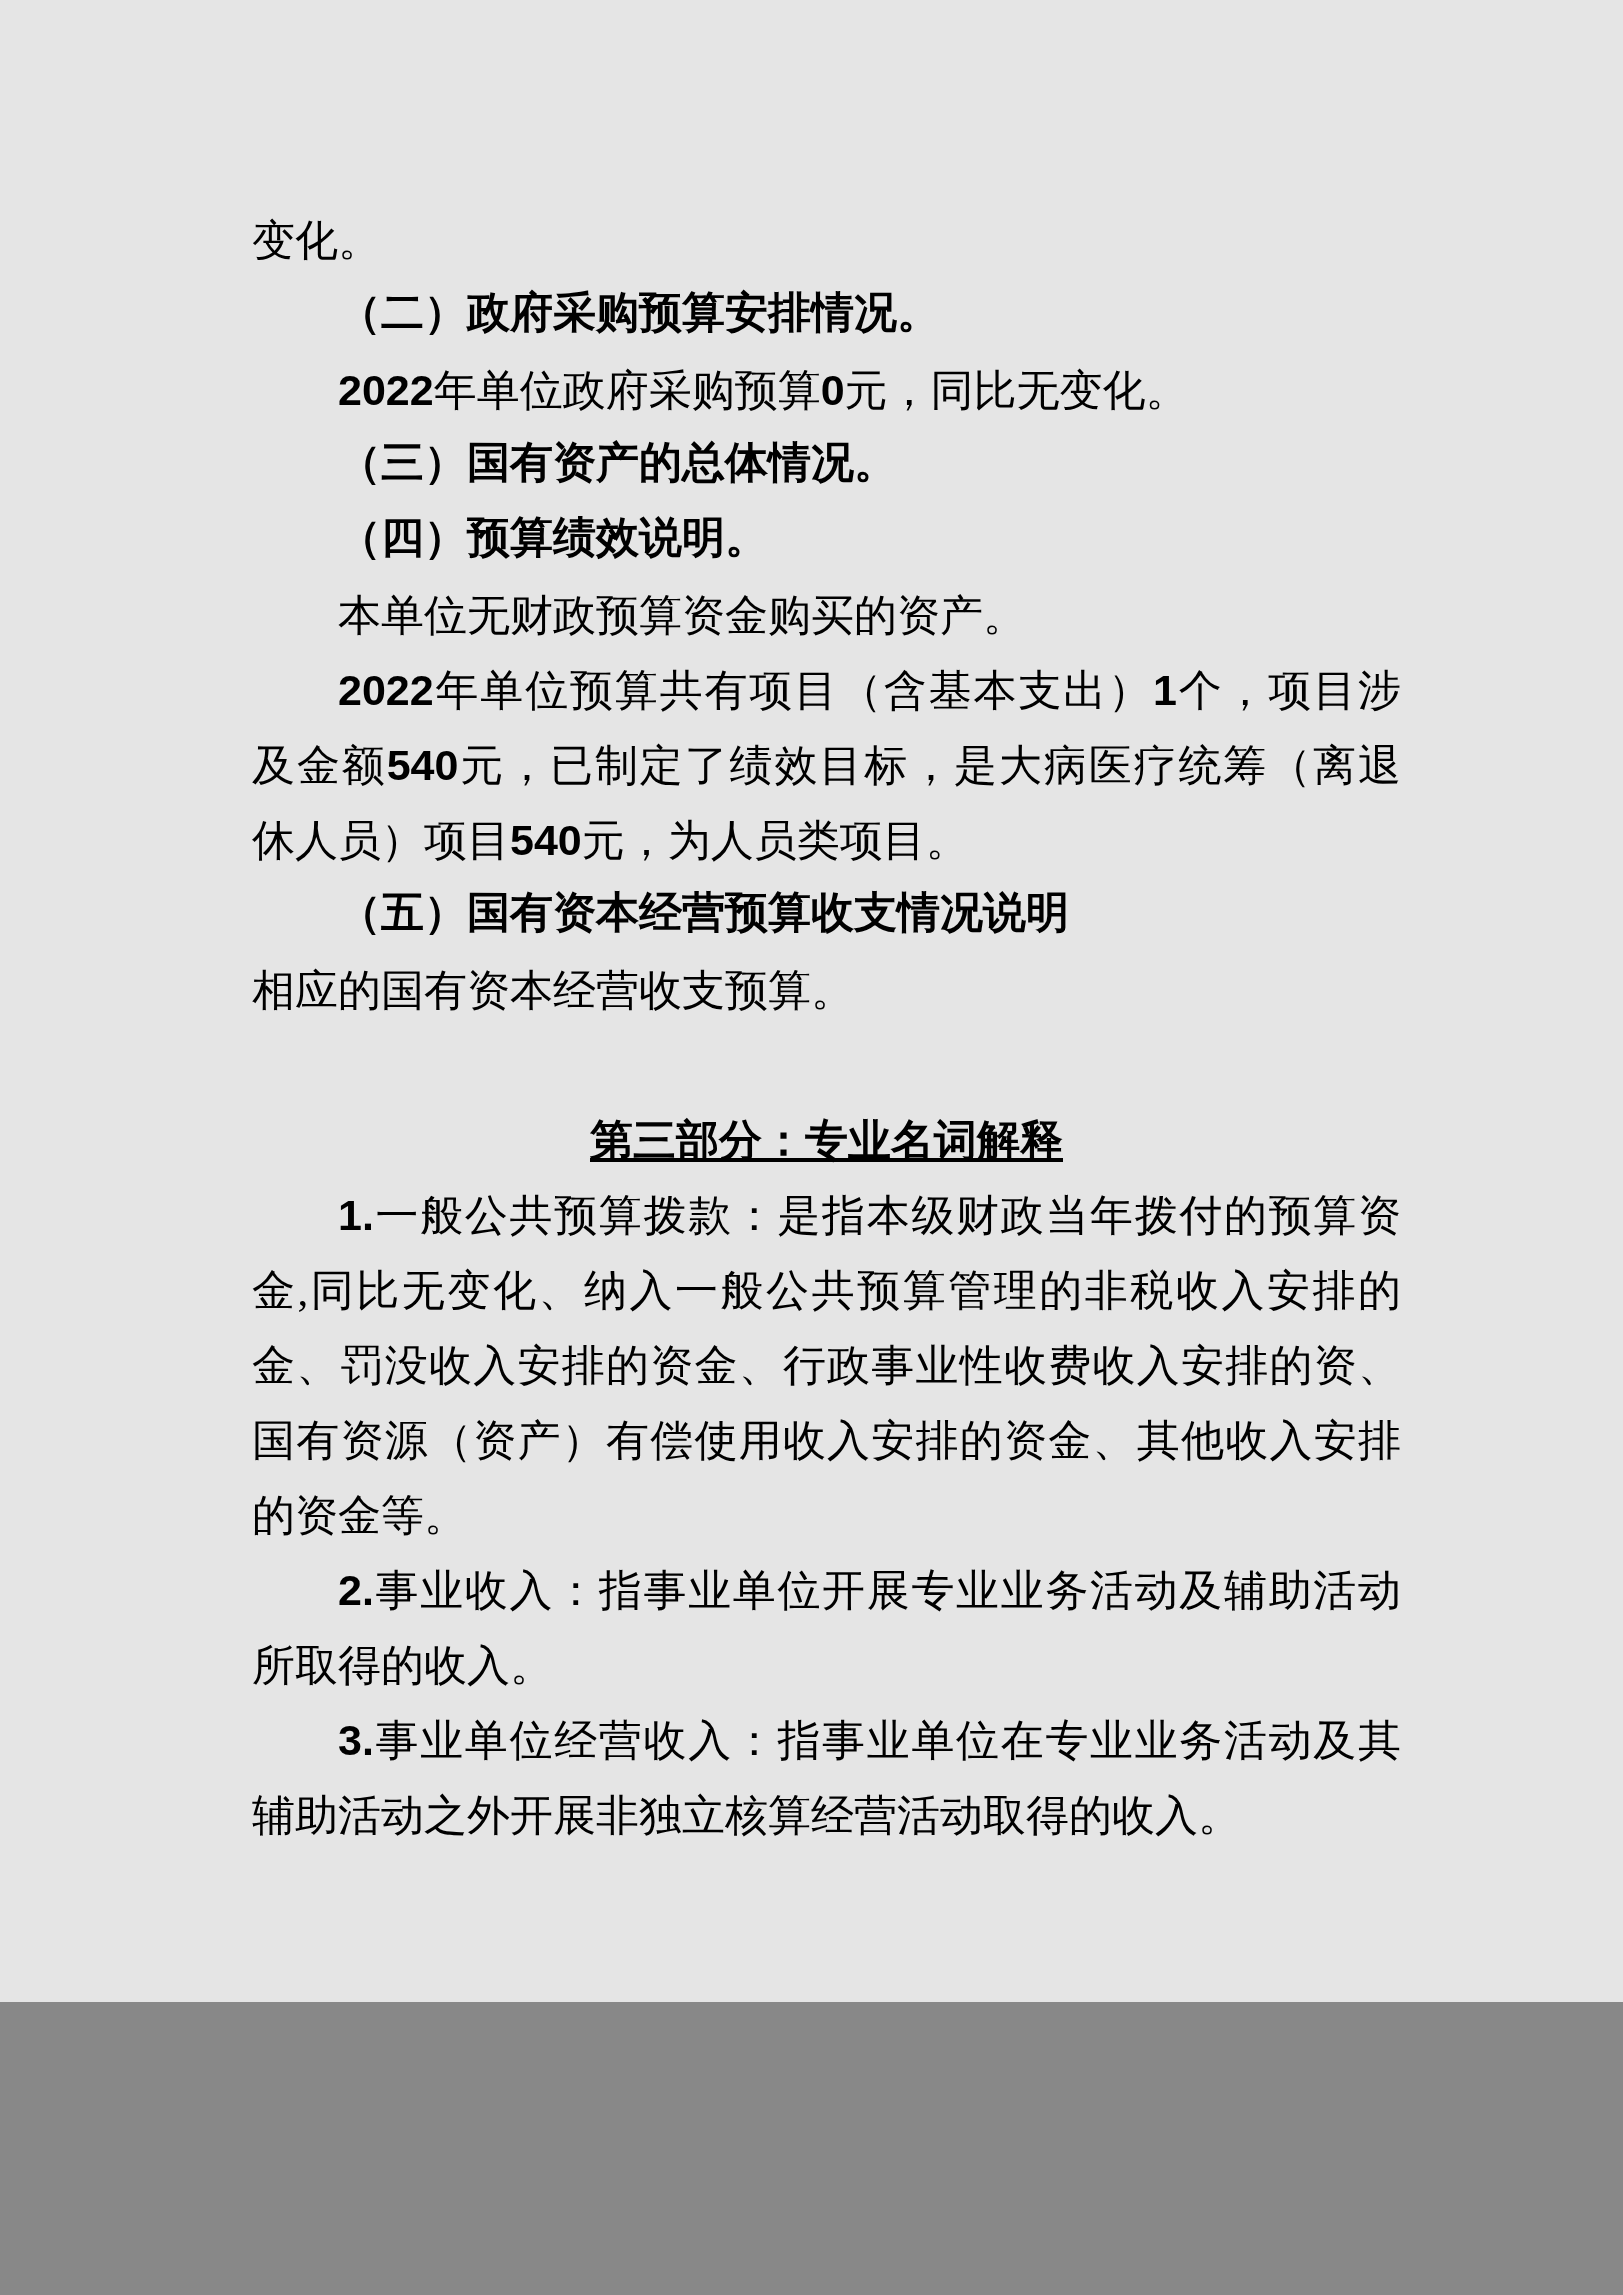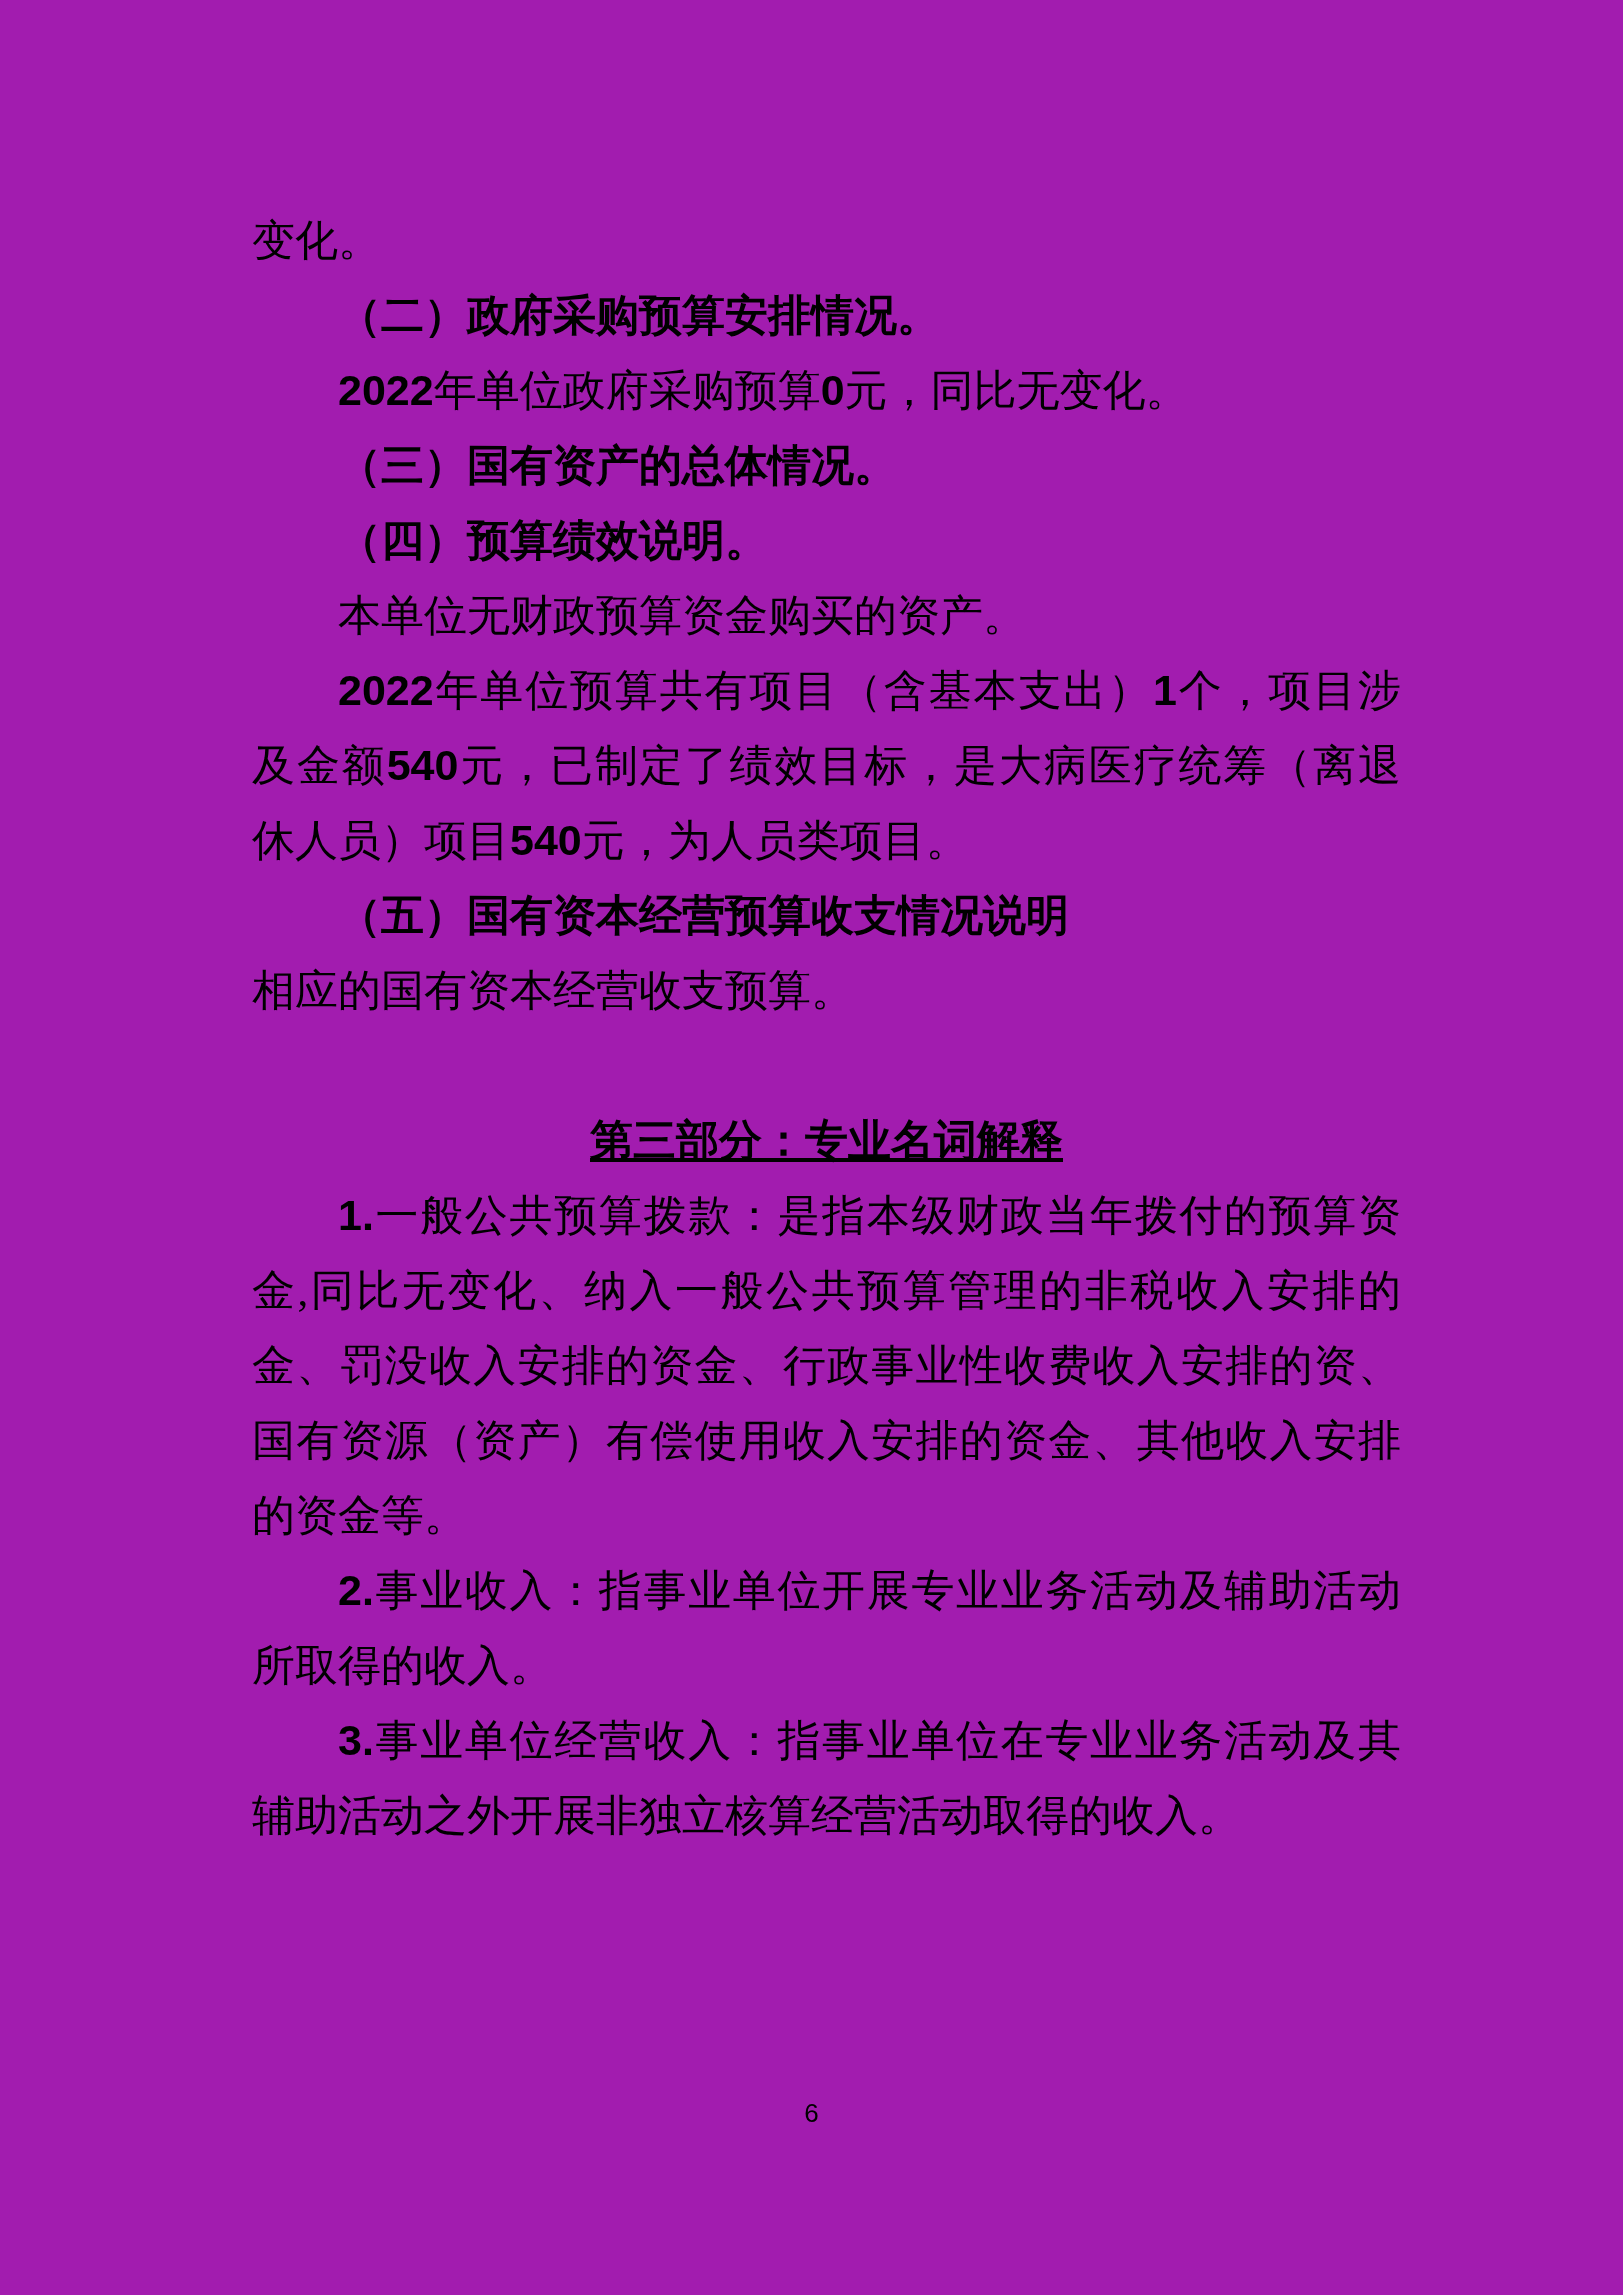--- a/index.html
+++ b/index.html
@@ -3,22 +3,22 @@
 <meta charset="utf-8">
 <style>
   html, body {
     margin: 0;
     padding: 0;
     background: #888888;
   }
   .page {
     position: relative;
     width: 1623px;
-    height: 2295px;
-    background: #a21caf;
+    height: 2002px;
+    background: #e5e5e5;
     color: #000000;
     font-family: "Liberation Serif", serif;
     overflow: hidden;
   }
   .content {
     position: absolute;
     left: 252px;
     top: 203px;
     width: 1149px;
   }
@@ -31,21 +31,21 @@
     text-align: justify;
     text-align-last: left;
   }
   .line.just {
     text-align-last: justify;
   }
   .line.indent {
     text-indent: 86px;
   }
   .line.heading {
-    font-family: Liberation Serif, serif;
+    font-family: Liberation Mono, monospace;
     font-weight: 700;
     text-align-last: left;
   }
   .line.section-title {
     font-family: "Liberation Sans", sans-serif;
     font-weight: 700;
     text-align: center;
     text-align-last: center;
     text-decoration: underline;
   }

